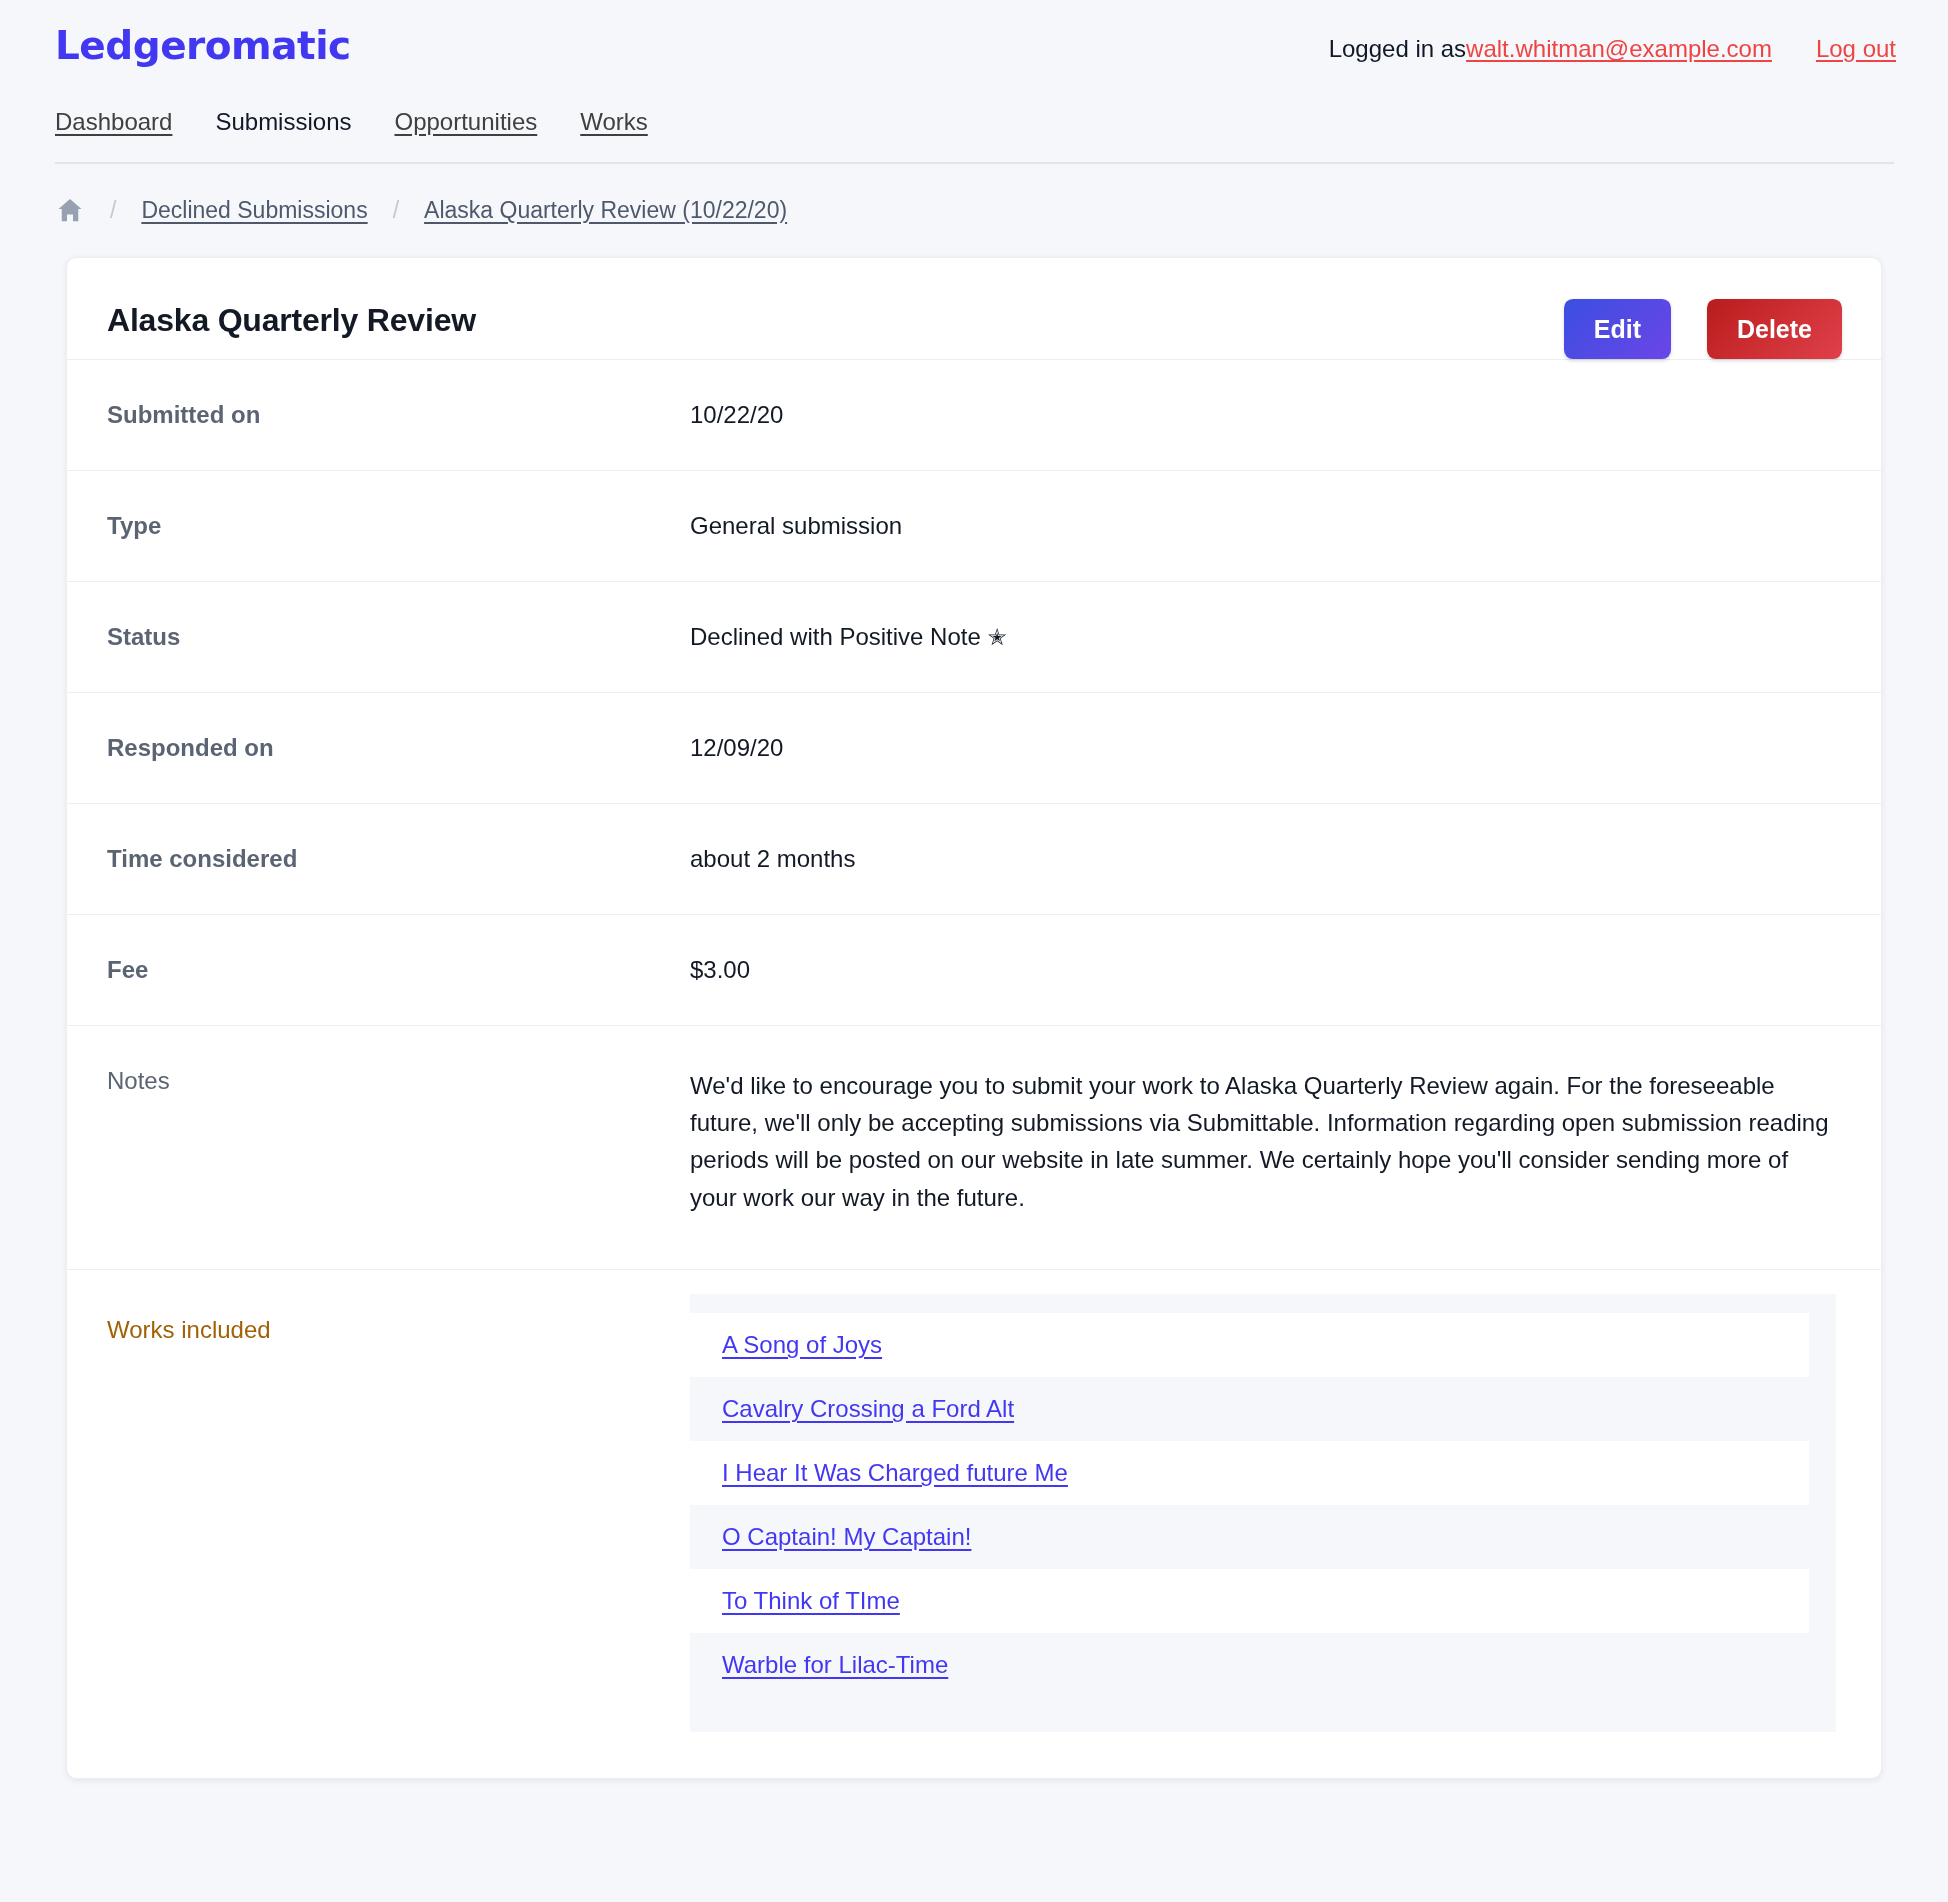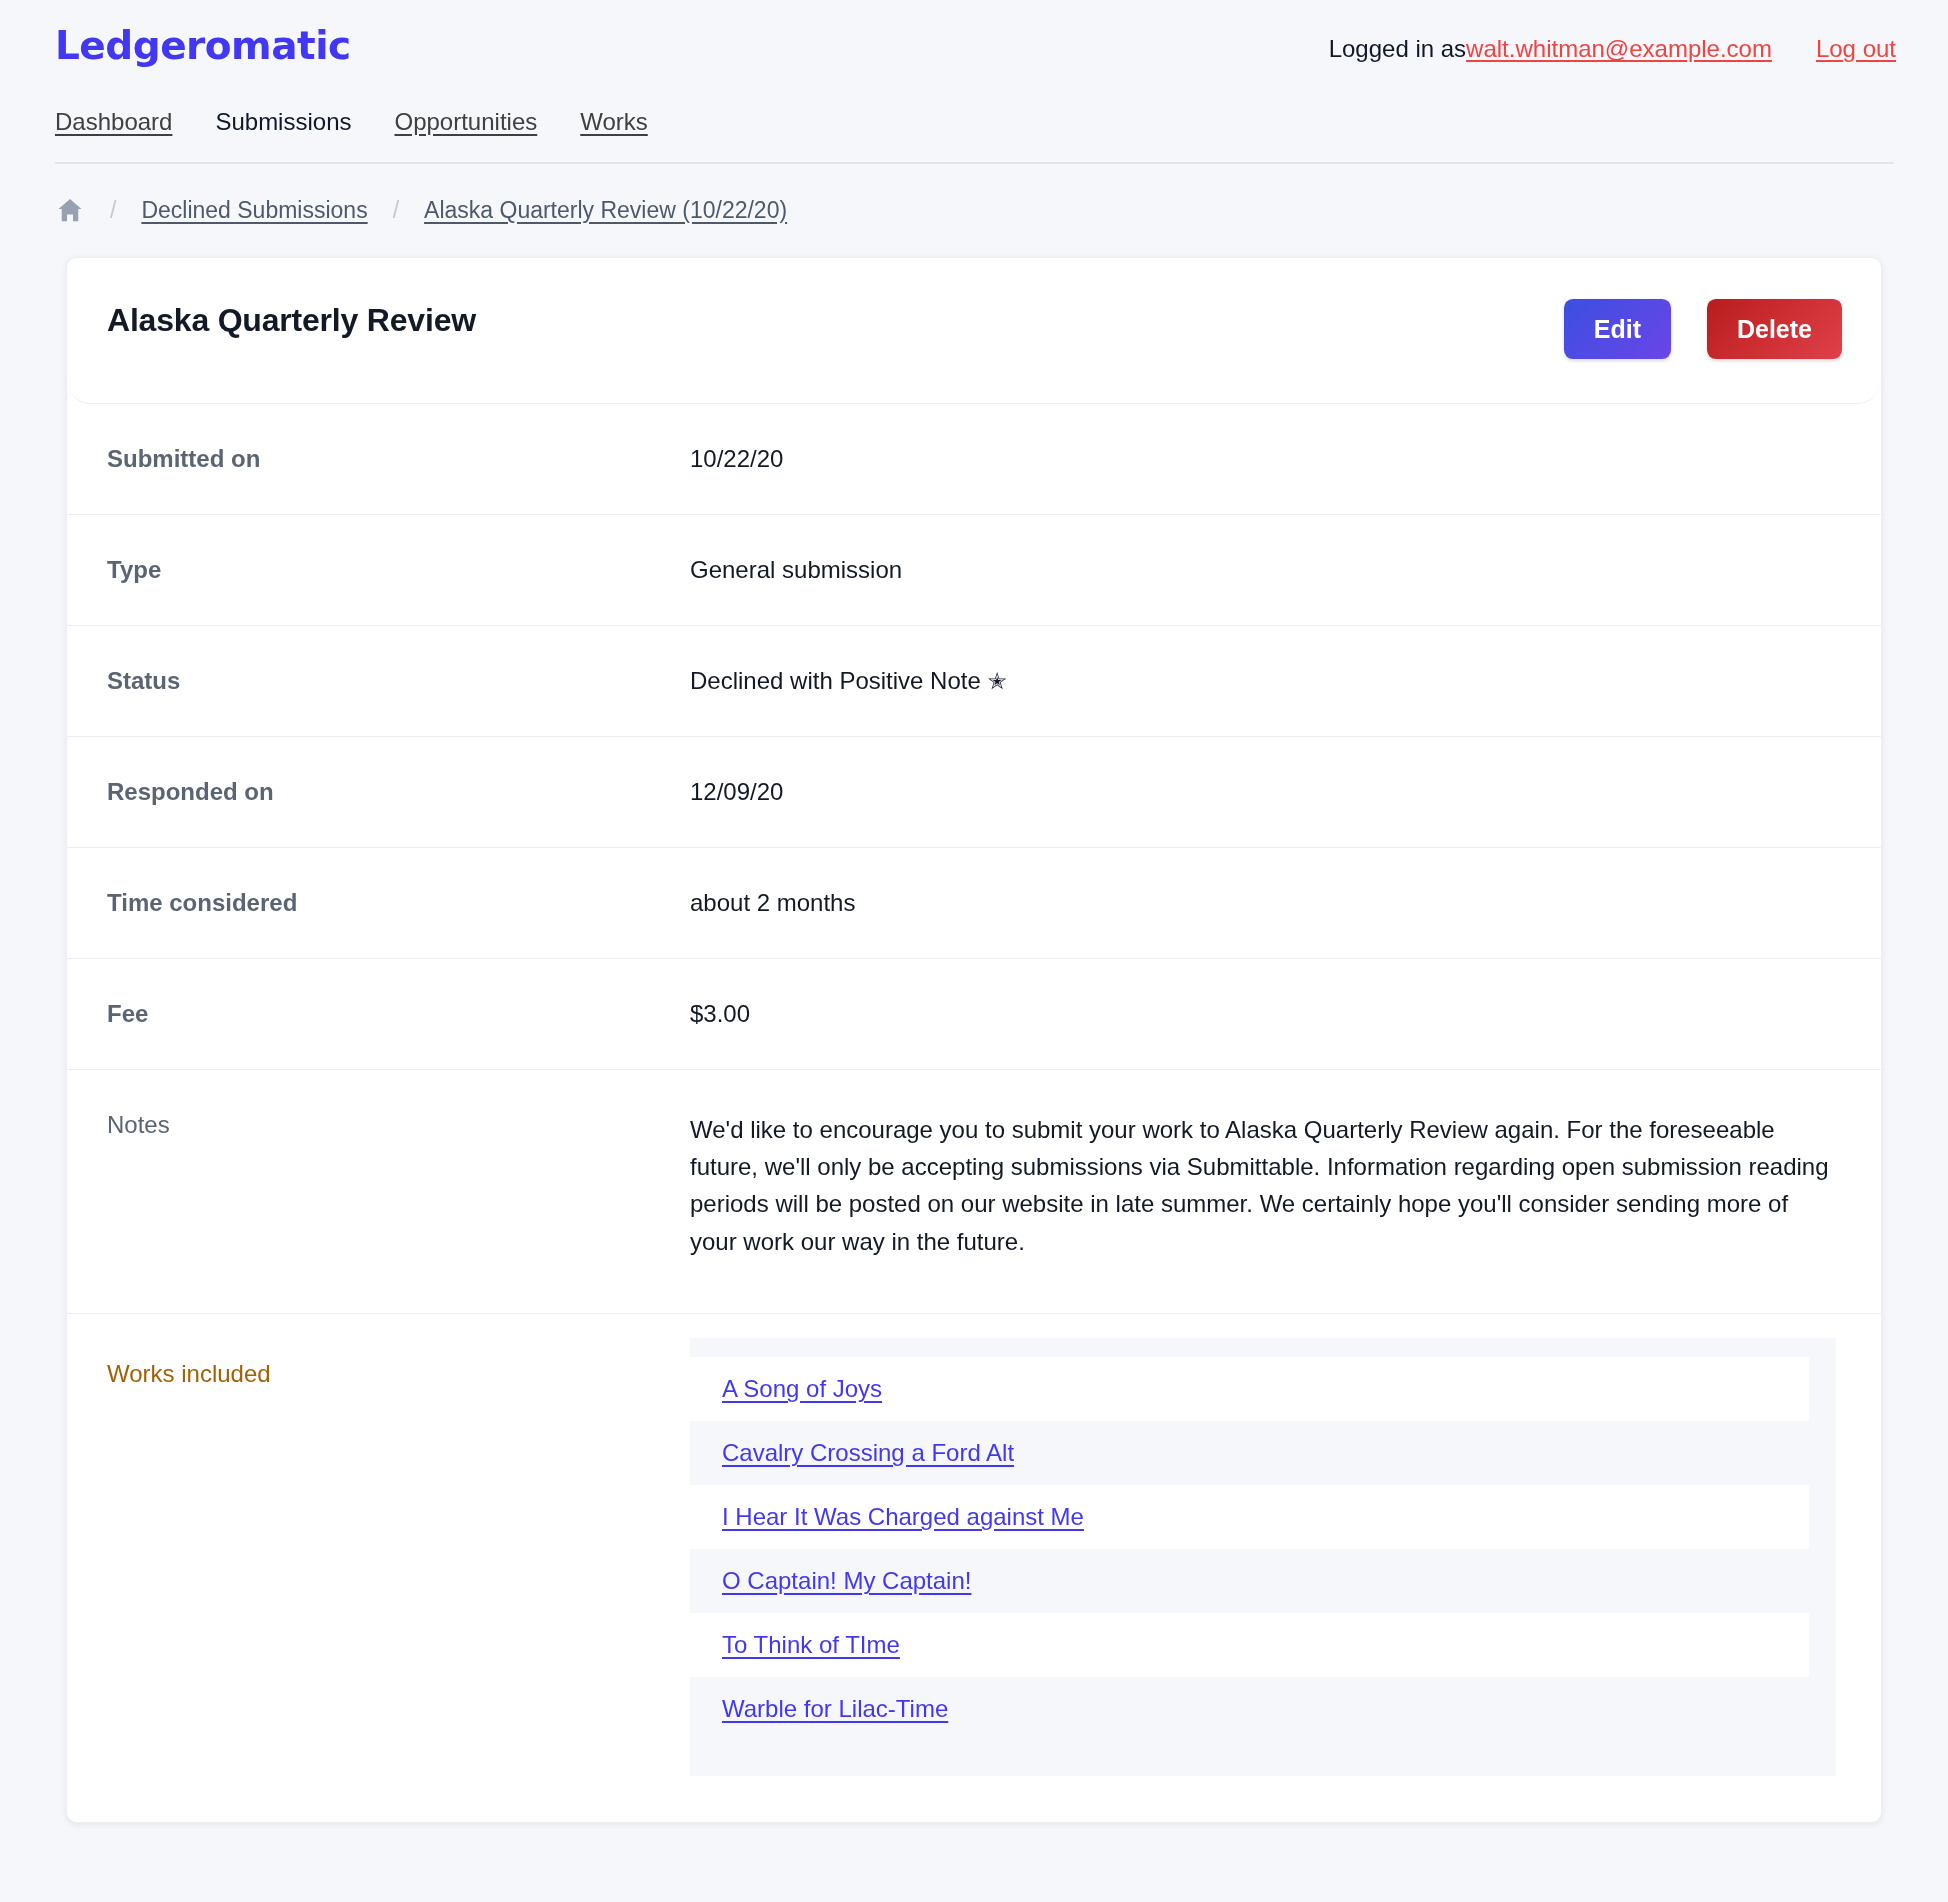--- a/index.html
+++ b/index.html
@@ -118,23 +118,22 @@
     width: 1816px;
     background: #ffffff;
     border: 0.9px solid #eceef2;
     border-radius: 10.6px;
     box-shadow: 0 1.8px 6.2px rgba(16,24,40,0.07);
     overflow: hidden;
   }
 
   .card-head {
     position: relative;
-    height: 146px;
+    height: 102px;
     border-bottom: 0.9px solid #eceef2;
-    border-radius: 24px;
   }
   .card-title {
     position: absolute;
     left: 40px;
     top: 44px;
     font-size: 32px;
     font-weight: 700;
     color: #131a26;
     letter-spacing: -0.2px;
   }
@@ -318,21 +317,21 @@
       <div class="row-label">Works included</div>
       <div class="row-value">
         <div class="works-box">
           <div class="work-row alt">
             <a href="#" class="work-link">A Song of Joys</a>
           </div>
           <div class="work-row">
             <a href="#" class="work-link">Cavalry Crossing a Ford Alt</a>
           </div>
           <div class="work-row alt">
-            <a href="#" class="work-link">I Hear It Was Charged against Me</a>
+            <a href="#" class="work-link">I Hear It Was Charged future Me</a>
           </div>
           <div class="work-row">
             <a href="#" class="work-link">O Captain! My Captain!</a>
           </div>
           <div class="work-row alt">
             <a href="#" class="work-link">To Think of TIme</a>
           </div>
           <div class="work-row">
             <a href="#" class="work-link">Warble for Lilac-Time</a>
           </div>

